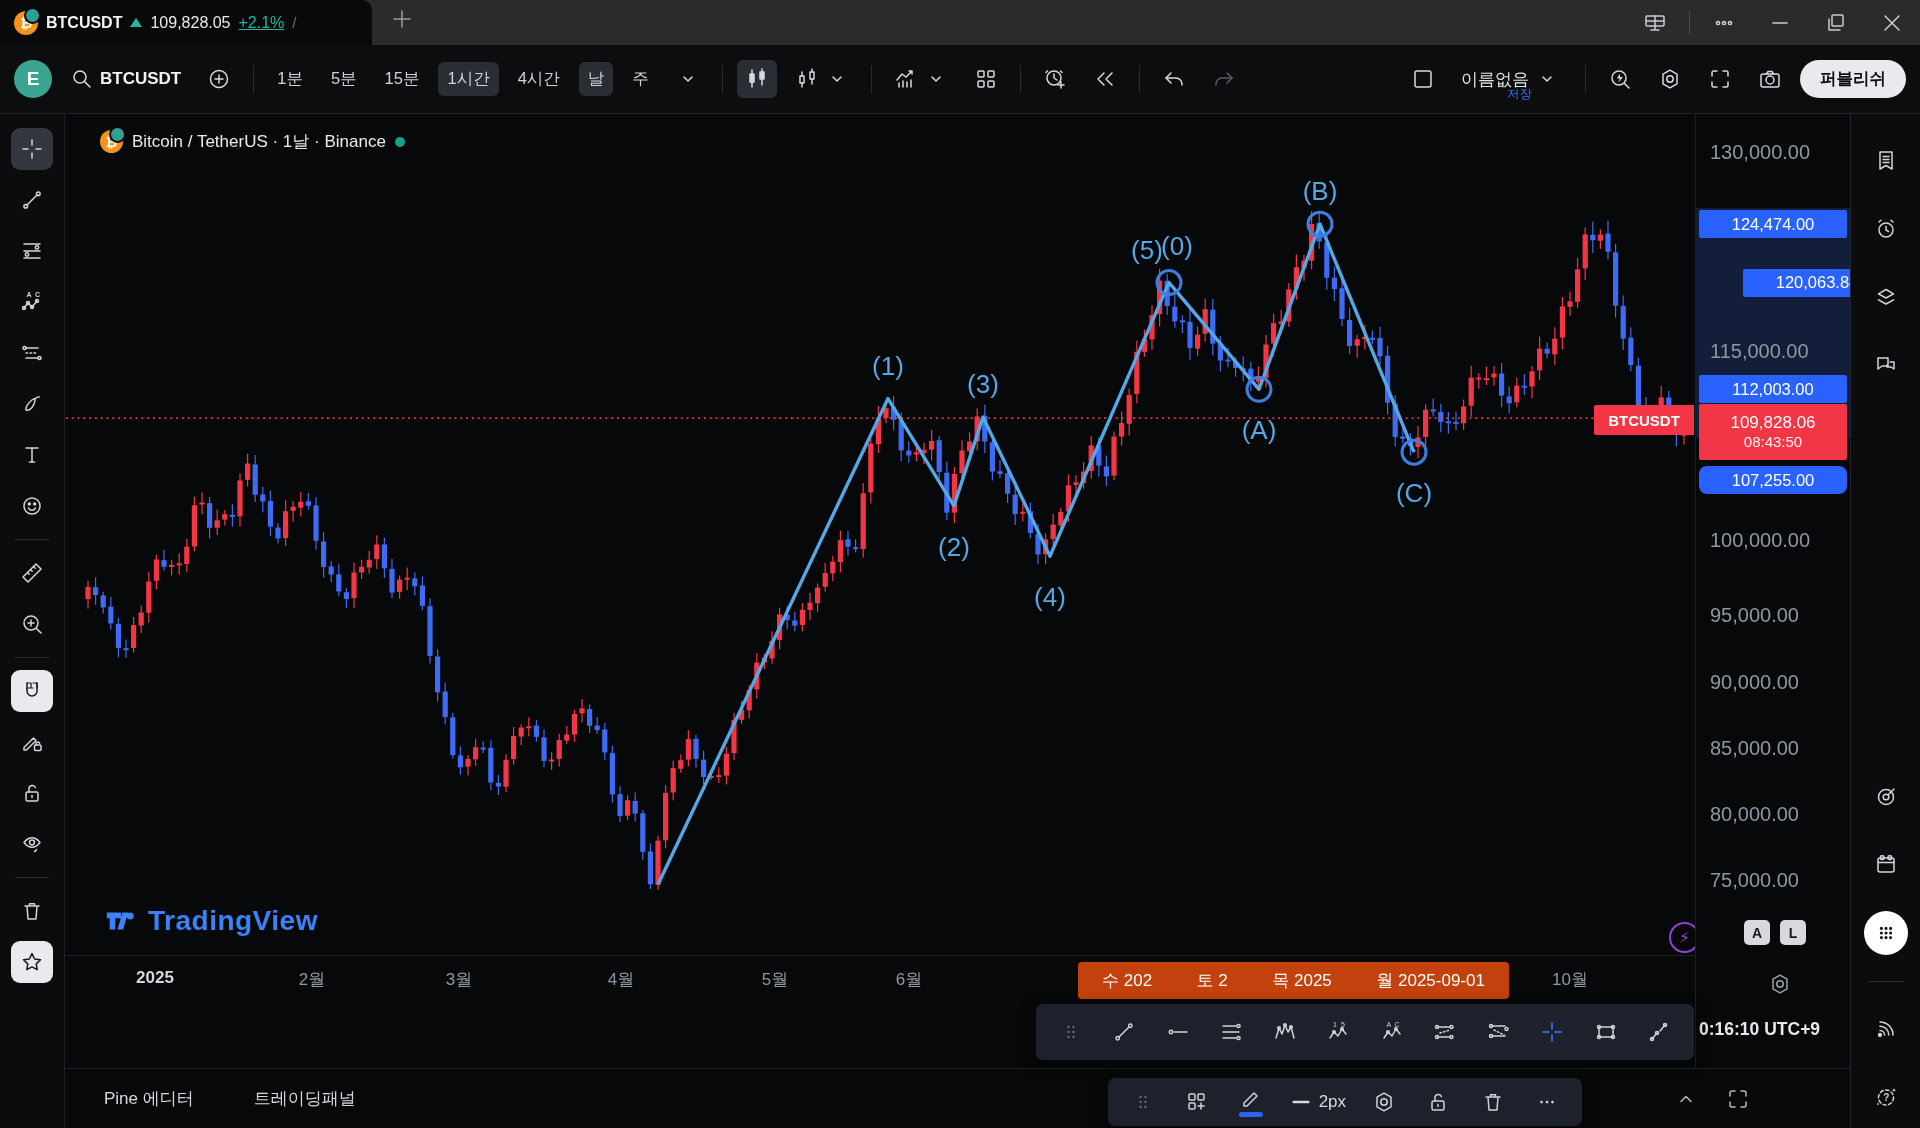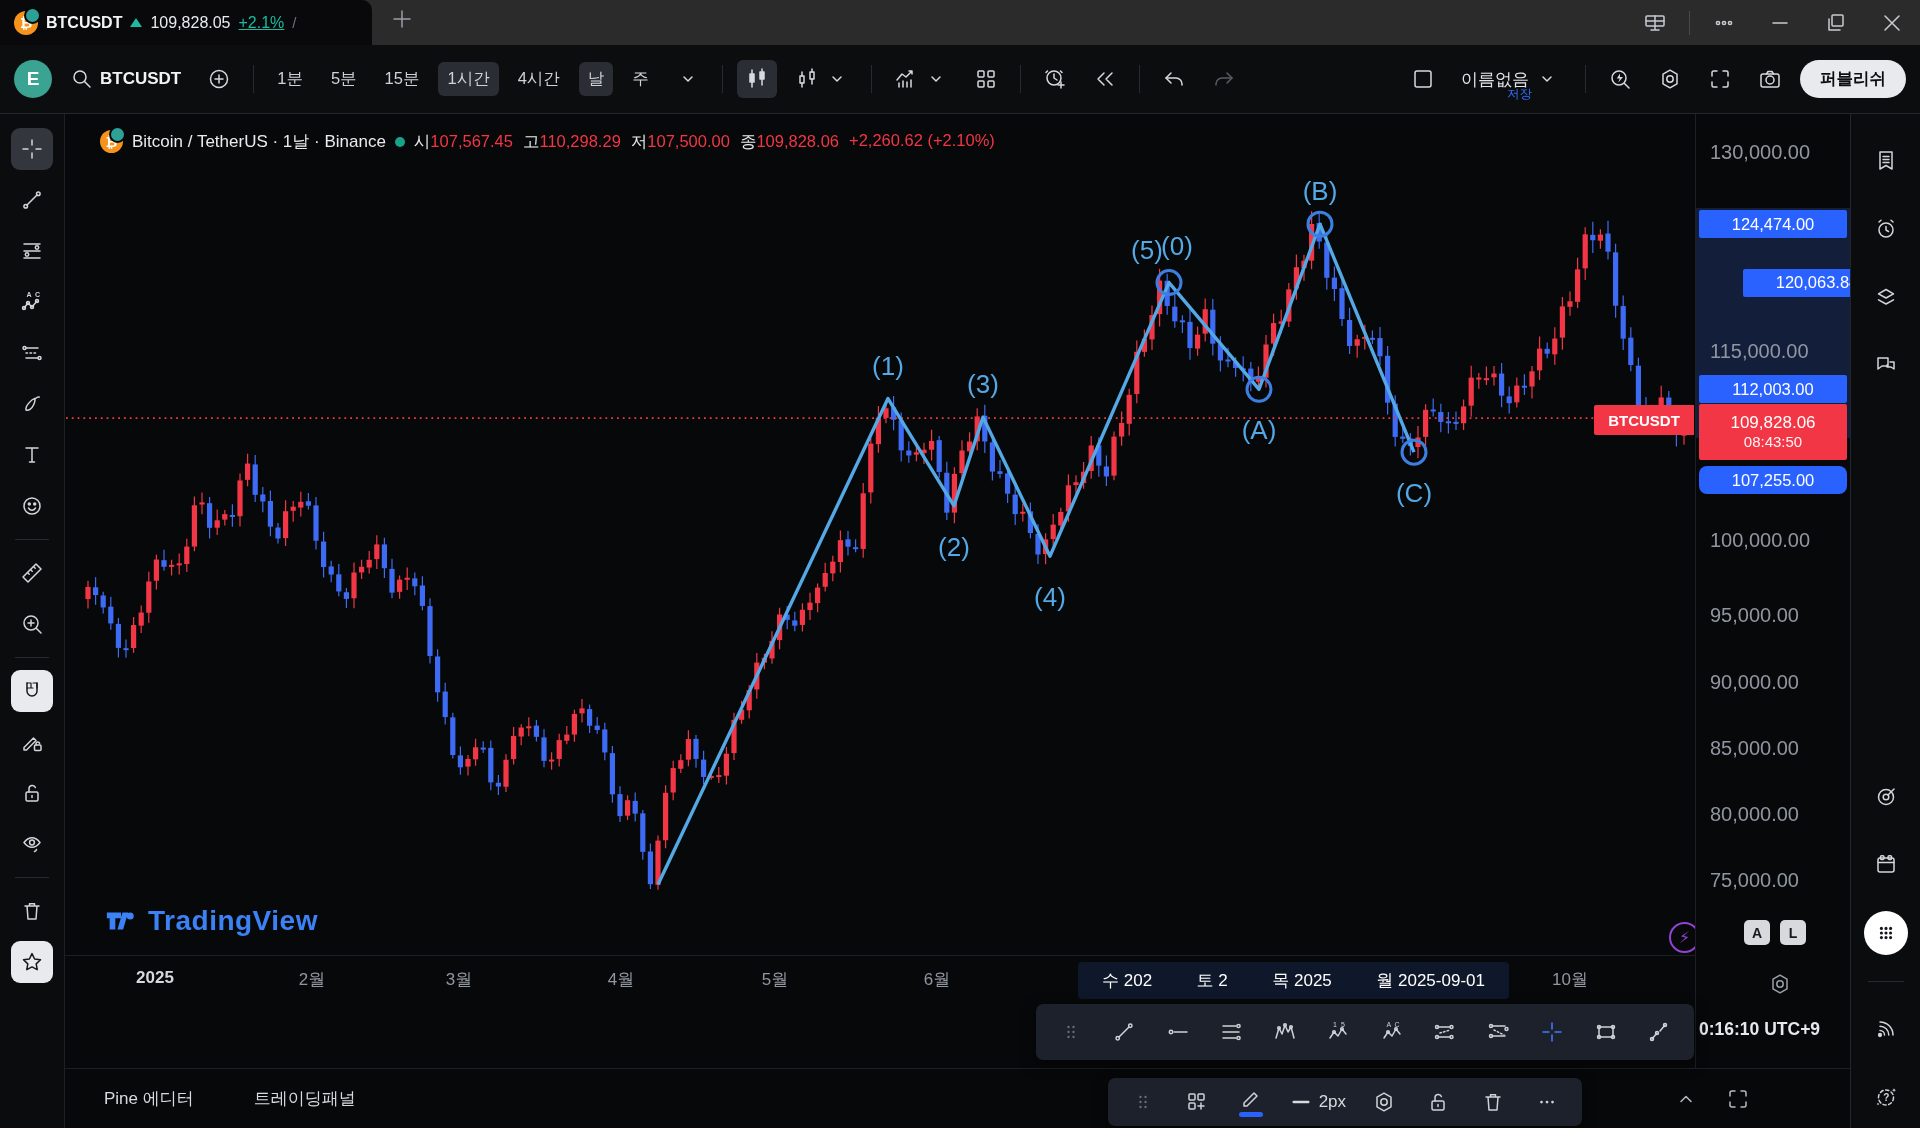--- a/index.html
+++ b/index.html
@@ -82,21 +82,21 @@
   .pa-last .t{font-size:15px;opacity:.95;}
   .al-btn{position:absolute;top:806px;width:26px;height:25px;background:#d7d9dd;color:#15181e;font-weight:bold;font-size:14px;
           border-radius:5px;display:flex;align-items:center;justify-content:center;}
   .pa-gear{position:absolute;left:72px;top:858px;color:#9aa0aa;}
   .pa-count{position:absolute;left:3px;top:905px;width:170px;text-align:left;font-size:17.5px;font-weight:bold;color:#e6e8ec;white-space:nowrap;}
 
   
   .time-axis{position:absolute;left:65px;top:955px;width:1630px;height:113px;background:#070809;border-top:1px solid #1c1f25;}
   .ta-label{position:absolute;top:12px;transform:translateX(-50%);font-size:17px;color:#9096a1;}
   .ta-label.bold{color:#d6d9de;font-weight:bold;}
-  .ta-pill{position:absolute;left:1013px;top:6px;width:431px;height:37px;background:#0f172a;border-radius:4px;color:#fff;
+  .ta-pill{position:absolute;left:1013px;top:6px;width:431px;height:37px;background:#c2410c;border-radius:4px;color:#fff;
            font-size:17px;display:flex;align-items:center;justify-content:space-between;padding:0 24px;}
 
   
   .right-sidebar{position:absolute;left:1850px;top:114px;width:70px;height:1014px;background:#0b0c0e;border-left:1px solid #23262d;
                  display:flex;flex-direction:column;align-items:center;padding:26px 0 10px;gap:26px;color:#c7cad1;}
   .rs-spacer{flex:1;}
   .rs-div{width:36px;height:1px;background:#262a31;}
   .apps-circle{width:44px;height:44px;border-radius:50%;background:#fff;color:#15181e;display:flex;align-items:center;justify-content:center;}
 
   
@@ -869,27 +869,20 @@
             <text x="1259" y="439.28028" fill="#54a8e6" font-size="26" text-anchor="middle">(A)</text>
             <text x="1320" y="200.16424" fill="#54a8e6" font-size="26" text-anchor="middle">(B)</text>
             <text x="1414" y="502.1438" fill="#54a8e6" font-size="26" text-anchor="middle">(C)</text>
           </g>
       </g>
     </svg>
     <div class="legend">
       <span class="btc-ic" style="width:23px;height:23px;font-size:14px;">₿</span>
       <span class="title">Bitcoin / TetherUS · 1날 · Binance</span>
       <span class="dot"></span>
-      <span class="ohlc">
-        <span><span class="lab">시</span><span class="val">107,567.45</span></span>
-        <span><span class="lab">고</span><span class="val">110,298.29</span></span>
-        <span><span class="lab">저</span><span class="val">107,500.00</span></span>
-        <span><span class="lab">종</span><span class="val">109,828.06</span></span>
-        <span class="val">+2,260.62 (+2.10%)</span>
-      </span>
     </div>
     <div class="watermark">
       <svg width="34" height="34" viewBox="0 0 24 24" fill="currentColor" stroke="none">
           <path d="M2 6h10v4H8v8H4v-8H2zM13 6h4l-3.5 12h-4zM18.5 6a2.5 2.5 0 1 1 0 5 2.5 2.5 0 0 1 0-5z"></path>
         </svg>
       <span class="wm-text">TradingView</span>
     </div>
     <div class="sym-tag">BTCUSDT</div>
     <div class="bolt">⚡</div>
   </div>
@@ -918,21 +911,21 @@
       <div class="pa-badge" style="top: 261.28px;">112,003.00</div>
       <div class="pa-badge" style="top: 352.076px; border-radius: 8px;">107,255.00</div>
       <div class="pa-last" style="top: 290.076px;">
         <div class="p">109,828.06</div>
         <div class="t">08:43:50</div>
       </div>
     </div>
 
   <div class="time-axis" id="time-axis">
       <div class="ta-label" style="left: 1505px;">10월</div>
-      <div class="ta-label" style="left: 872px;">6월</div>
+      <div class="ta-label" style="left: 844px;">6월</div>
       <div class="ta-label" style="left: 710px;">5월</div>
       <div class="ta-label" style="left: 556px;">4월</div>
       <div class="ta-label" style="left: 394px;">3월</div>
       <div class="ta-label" style="left: 247px;">2월</div>
       <div class="ta-label bold" style="left: 90px;">2025</div>
     <div class="ta-pill">
       <span>수 202</span>
       <span>토 2</span>
       <span>목 2025</span>
       <span>월 2025-09-01</span>

